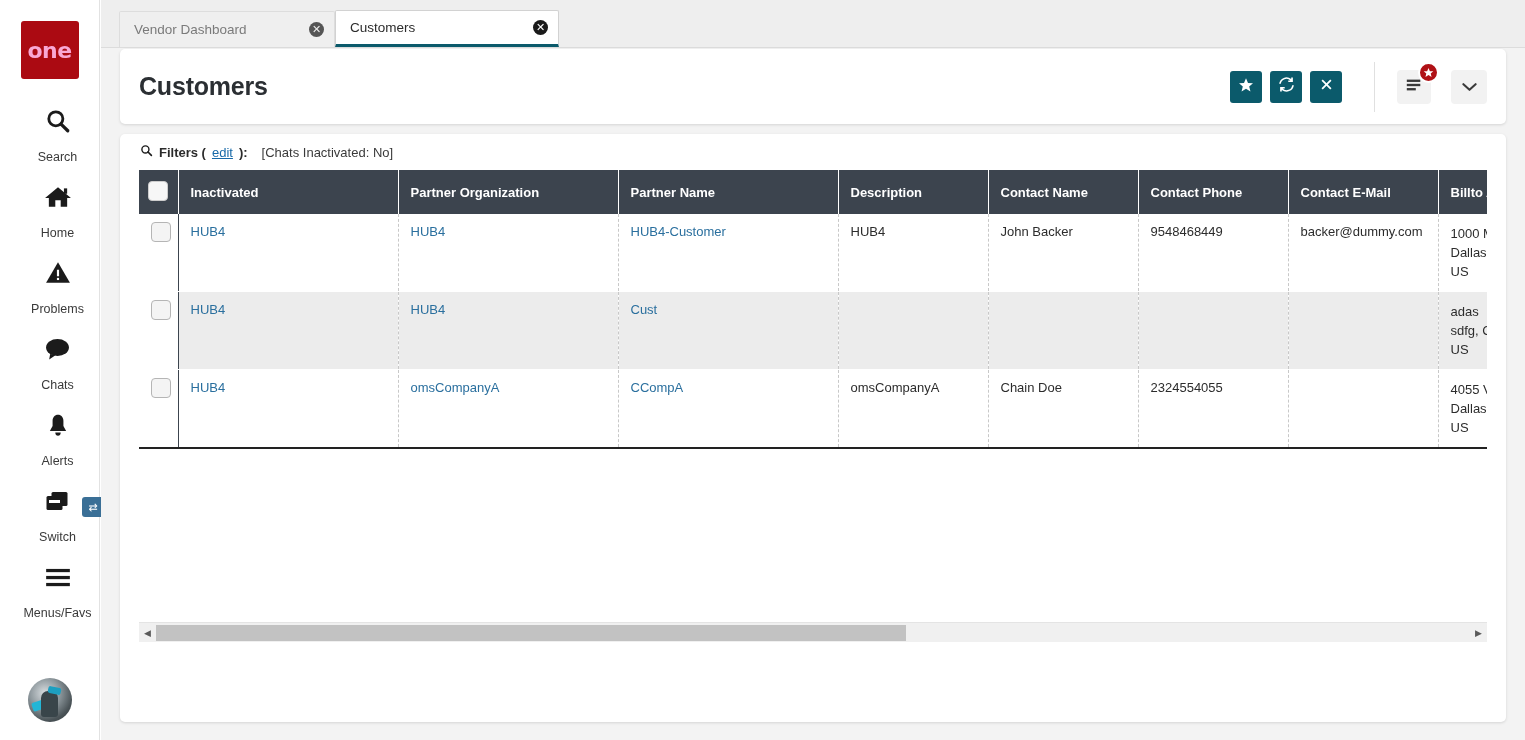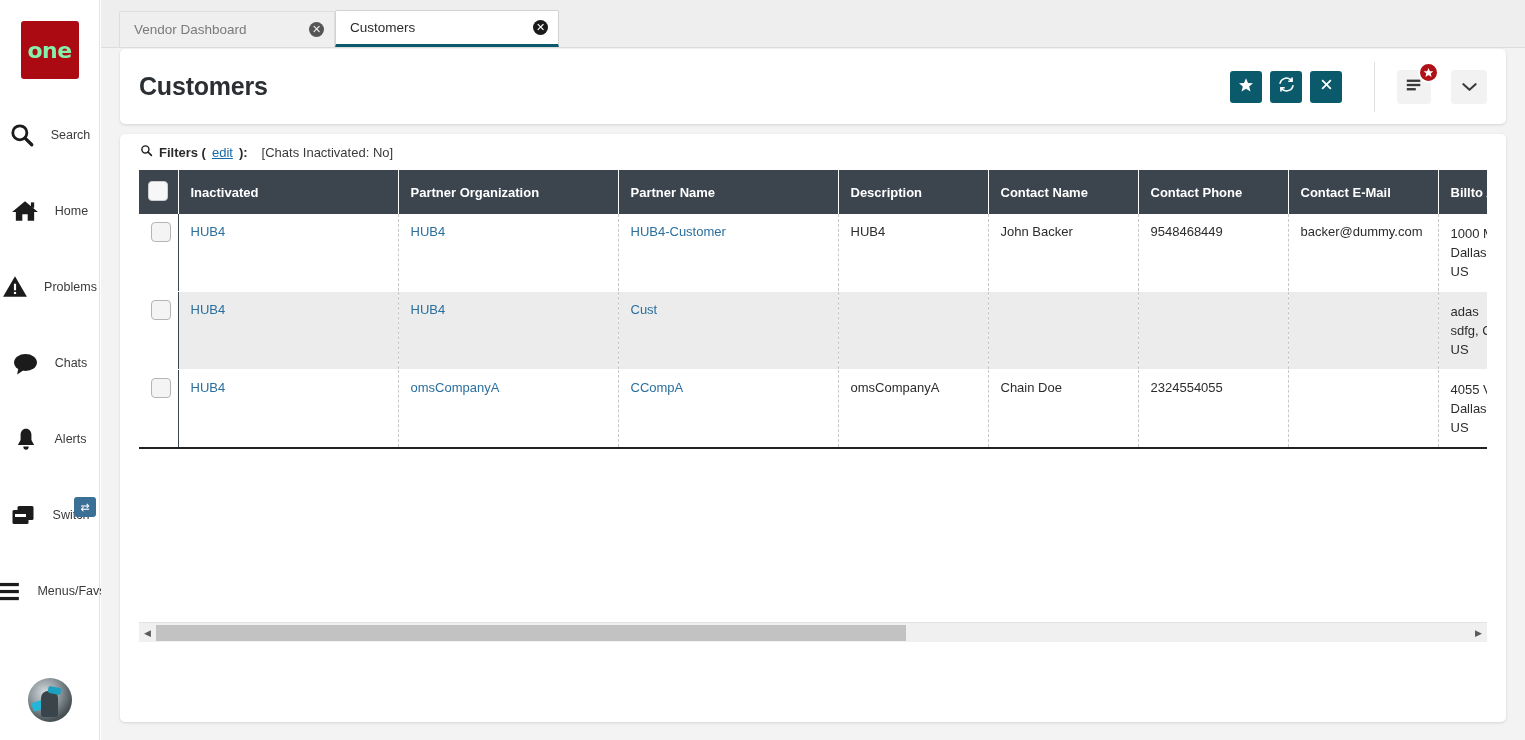--- a/index.html
+++ b/index.html
@@ -14,29 +14,29 @@
   
   .rail {
     position: absolute; left: 0; top: 0; width: 100px; height: 740px;
     background: #ffffff; border-right: 1px solid #e2e2e2;
     display: flex; flex-direction: column; align-items: center;
   }
   .logo {
     width: 58px; height: 58px; margin-top: 21px;
     background: #ab0a12; border-radius: 3px;
     display: flex; align-items: center; justify-content: center;
-    color: #86efac; font-size: 22px; font-weight: 700; letter-spacing: -0.5px;
+    color: #f9a8d4; font-size: 22px; font-weight: 700; letter-spacing: -0.5px;
     font-family: "DejaVu Sans", sans-serif;
   }
   .rail-items { margin-top: 18px; width: 100%; }
   .rail-item {
     position: relative;
     width: 100%; height: 76px; margin-bottom: 0;
-    display: flex; flex-direction: row; align-items: center; justify-content: center;
-    cursor: pointer; gap: 16px;
+    display: flex; flex-direction: column; align-items: center; justify-content: center;
+    cursor: pointer; gap: 16px; margin-left: 8px;
   }
   .rail-item .glyph { display: flex; align-items: center; justify-content: center; height: 28px; }
   .rail-item .lbl { font-size: 12.5px; color: #3a3a3a; line-height: 1; }
   .switch-badge {
     position: absolute; left: 74px; top: 20px;
     width: 22px; height: 20px; background: #3a6f96; border-radius: 3px;
     display: flex; align-items: center; justify-content: center;
     color: #fff; font-size: 11px;
   }
   .rail-avatar {

